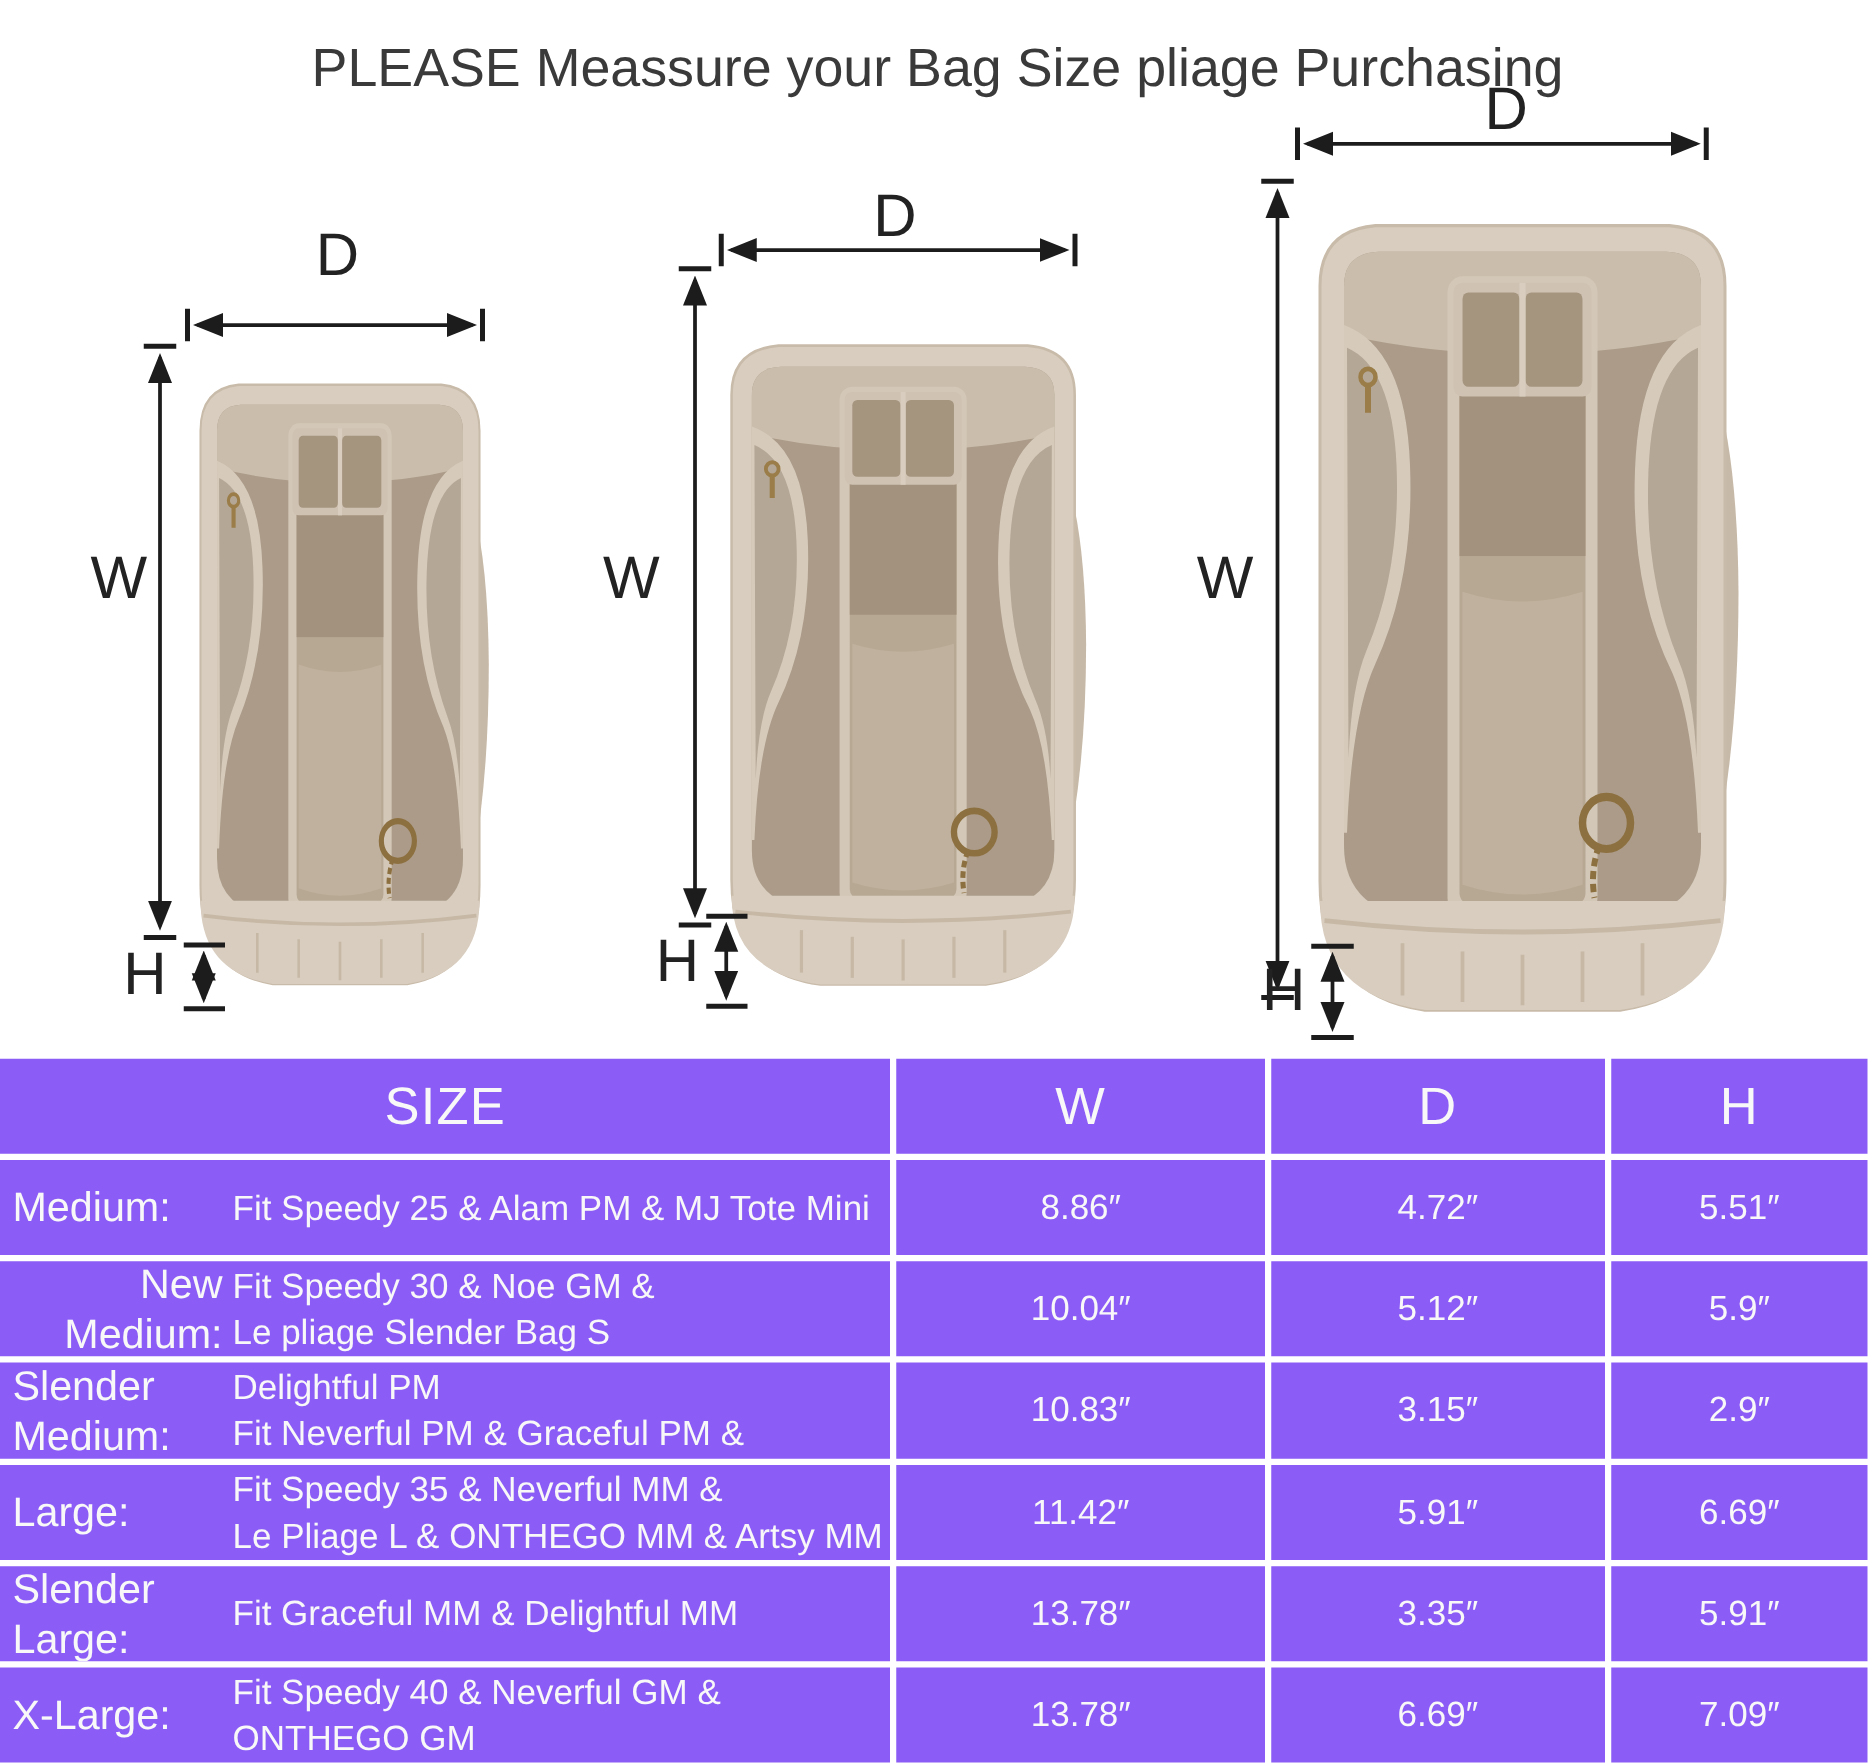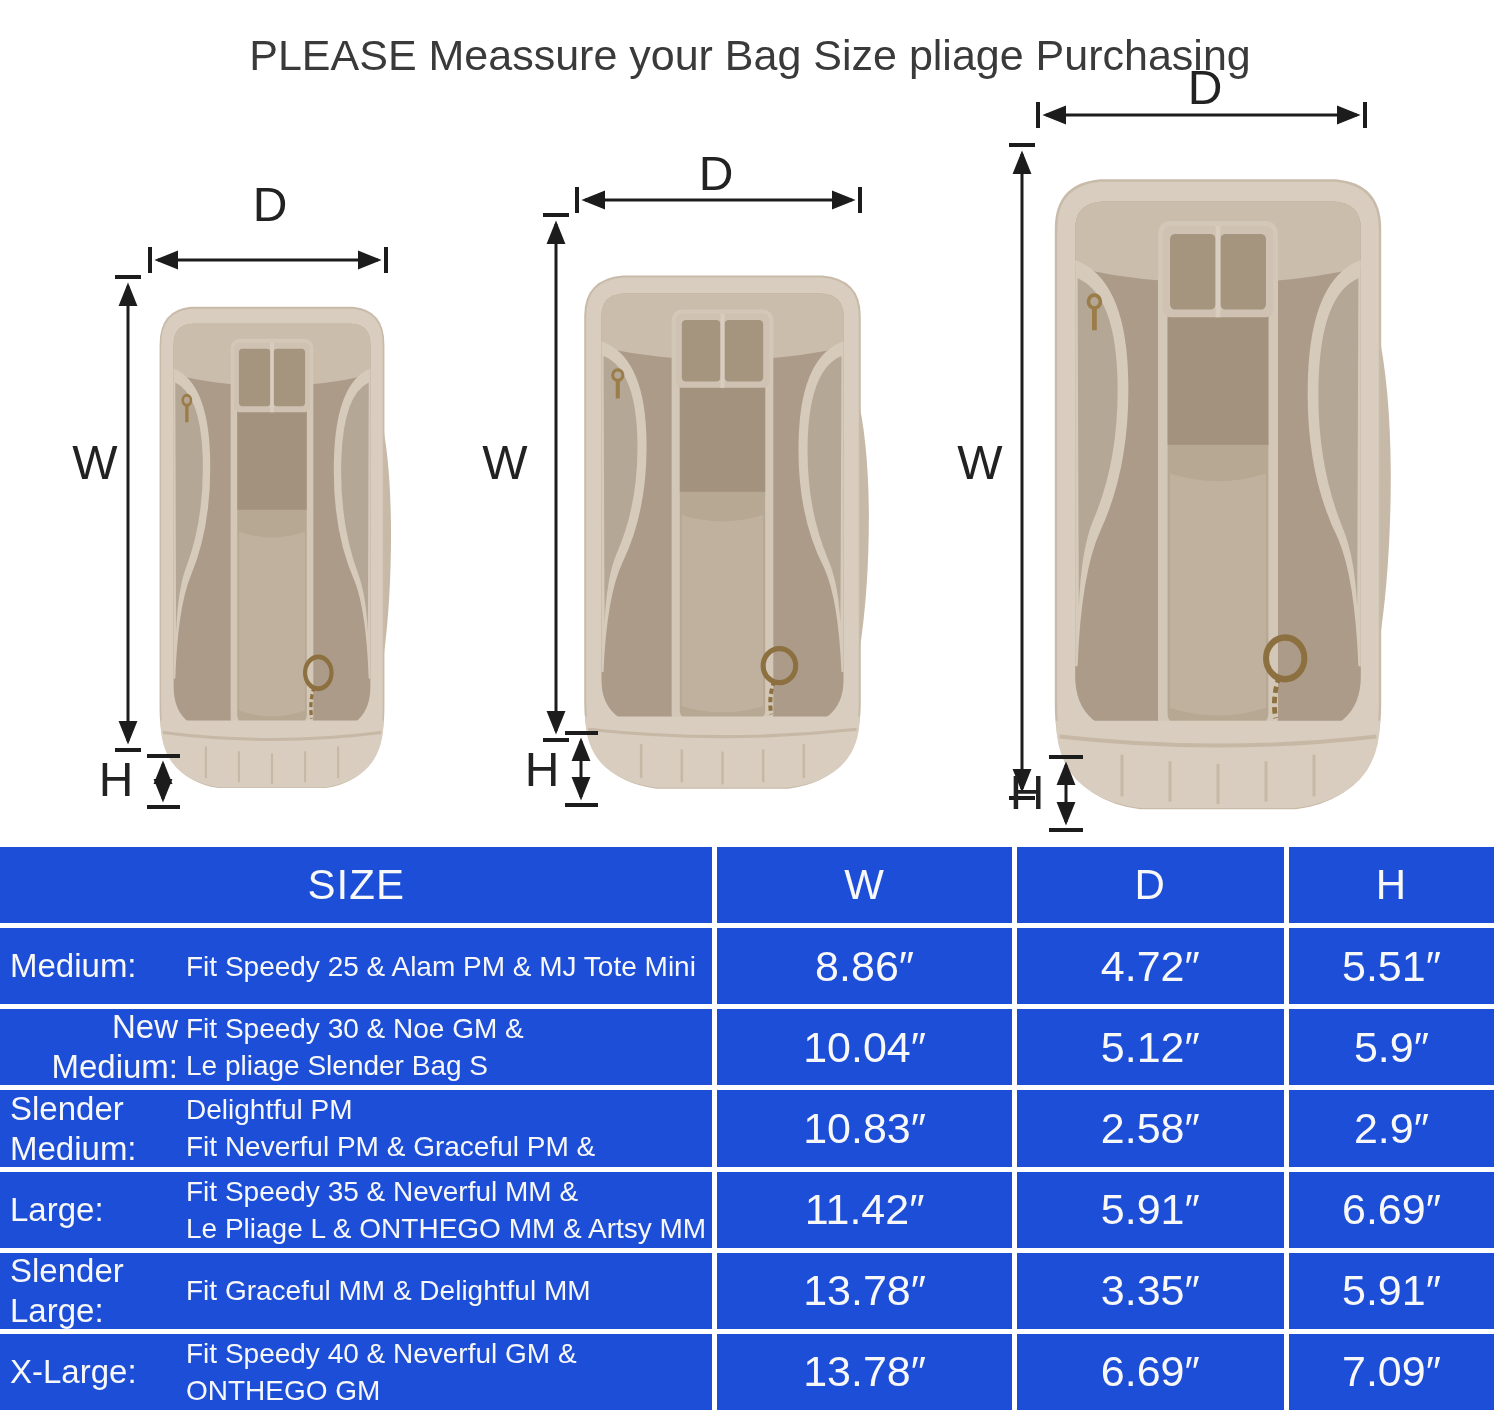--- a/index.html
+++ b/index.html
@@ -26,25 +26,25 @@
   .f1-d{left:270px;top:205px}.f1-w{left:95px;top:463px}.f1-h{left:116px;top:780px}
   .f2-d{left:716px;top:174px}.f2-w{left:505px;top:463px}.f2-h{left:542px;top:770px}
   .f3-d{left:1205px;top:88px}.f3-w{left:980px;top:463px}.f3-h{left:1027px;top:793px}
   
   .size-table{
     position:absolute;left:0;top:847px;width:1494px;height:563px;
     display:grid;grid-template-columns:712fr 294fr 267fr 205fr;
     grid-template-rows:repeat(7,1fr);gap:5px;background:#ffffff;
   }
   .cell{
-    background:#1d4ed8;color:#f8f8f8;display:flex;align-items:center;
+    background:#8b5cf6;color:#f8f8f8;display:flex;align-items:center;
     justify-content:center;overflow:hidden;
   }
   .th{font-size:42px;letter-spacing:1px;}
-  .val{font-size:43px;}
+  .val{font-size:28px;}
   .c-size-data{justify-content:flex-start;padding-left:10px;}
   .row-label{
     width:168px;flex:0 0 168px;display:flex;flex-direction:column;
     justify-content:center;font-size:33px;line-height:40px;text-align:left;
   }
   .row-label.center{text-align:right;}
   .row-label span{display:block;}
   .row-desc{
     margin-left:8px;display:flex;flex-direction:column;justify-content:center;
     font-size:28px;line-height:37px;text-align:left;
@@ -204,21 +204,21 @@
     <div class="row-label">
         <span>Slender</span>
         <span>Medium:</span>
       </div>
     <div class="row-desc">
         <span>Delightful PM</span>
         <span>Fit Neverful PM &amp; Graceful PM &amp;</span>
       </div>
   </div>
   <div class="cell val">10.83″</div>
-  <div class="cell val">2.58″</div>
+  <div class="cell val">3.15″</div>
   <div class="cell val">2.9″</div>
 
   <div class="cell c-size-data">
     <div class="row-label">
         <span>Large:</span>
       </div>
     <div class="row-desc">
         <span>Fit Speedy 35 &amp; Neverful MM &amp;</span>
         <span>Le Pliage L &amp; ONTHEGO MM &amp; Artsy MM</span>
       </div>

